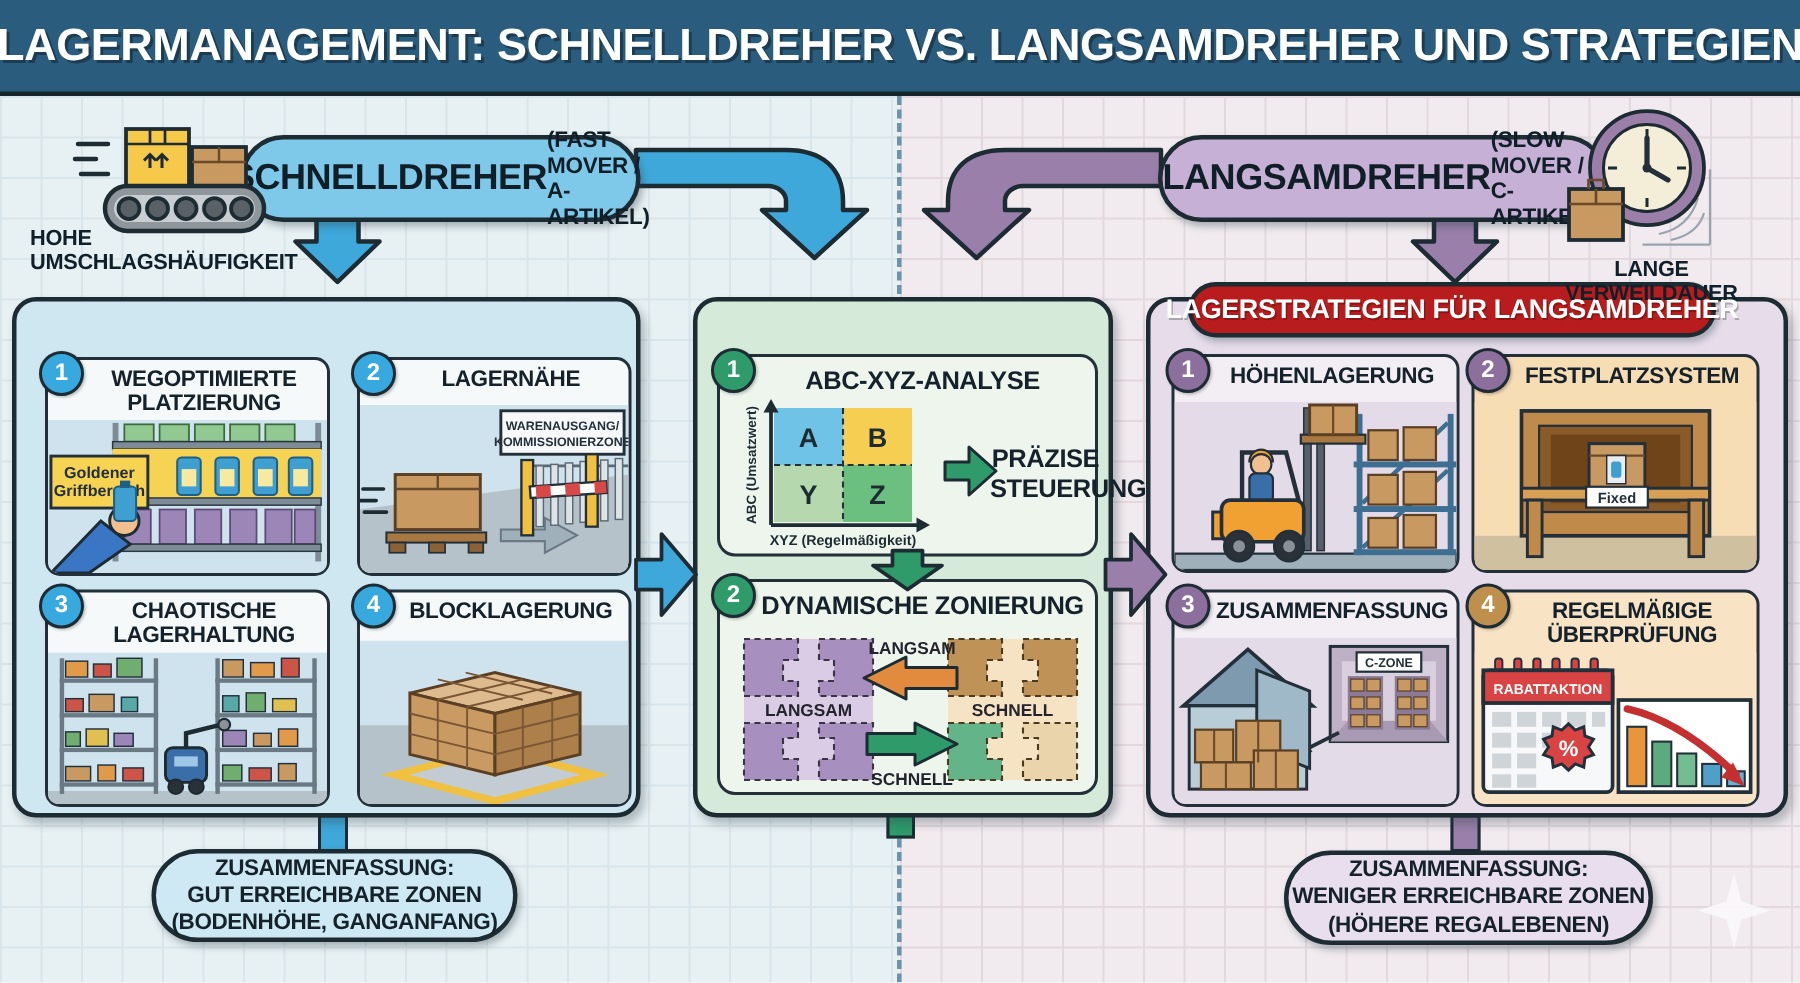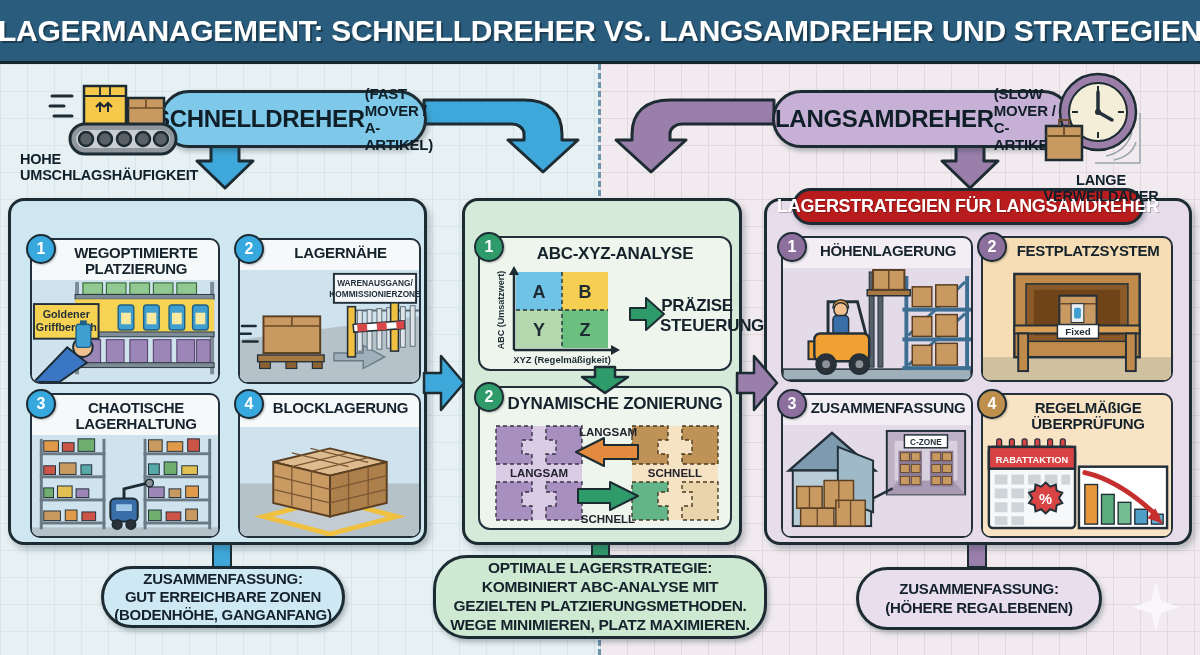--- a/index.html
+++ b/index.html
@@ -343,26 +343,20 @@
         <text x="193" y="57" text-anchor="middle" font-size="11.5" font-weight="bold" fill="#23232e">SCHNELL</text>
         <text x="126" y="16" text-anchor="middle" font-size="11.5" font-weight="bold" fill="#23232e">LANGSAM</text>
         <path d="M156,25 H122 V18 L94,32 L122,46 V39 H156 Z" fill="#e28a3e" stroke="#1d2b33" stroke-width="2" stroke-linejoin="round"></path>
         <path d="M96,69 H128 V62 L156,76 L128,90 V83 H96 Z" fill="#2f9b6b" stroke="#1d2b33" stroke-width="2" stroke-linejoin="round"></path>
         <text x="126" y="103" text-anchor="middle" font-size="11.5" font-weight="bold" fill="#23232e">SCHNELL</text>
       </svg>
     </div>
   </div>
 
   <div class="stub" style="left:591px;top:541px;width:19px;height:18px;background:#2f9b6b;"></div>
-  <div class="abs sum-pill" style="left:433px;top:555px;width:334px;height:84px;background:#cde9d2;font-size:15.5px;">
-    <div>OPTIMALE LAGERSTRATEGIE:</div>
-    <div>KOMBINIERT ABC-ANALYSE MIT</div>
-    <div>GEZIELTEN PLATZIERUNGSMETHODEN.</div>
-    <div>WEGE MINIMIEREN, PLATZ MAXIMIEREN.</div>
-  </div>
 
   <svg class="abs" style="left:424px;top:356px;width:40px;height:54px;z-index:3;" viewBox="0 0 40 54">
     <path d="M0,17 H17 V0 L40,27 L17,54 V37 H0 Z" fill="#3fa8da" stroke="#1d2b33" stroke-width="2.5" stroke-linejoin="round"></path>
   </svg>
 
   <svg class="abs" style="left:737px;top:356px;width:40px;height:54px;z-index:3;" viewBox="0 0 40 54">
     <path d="M0,17 H17 V0 L40,27 L17,54 V37 H0 Z" fill="#997fa9" stroke="#1d2b33" stroke-width="2.5" stroke-linejoin="round"></path>
   </svg>
 
   <div class="abs pill" style="left:772px;top:90px;width:300px;height:58px;background:#c6b0d5;">
@@ -558,20 +552,21 @@
           <path d="M104 38 Q140 46 178 82" fill="none" stroke="#c62f2f" stroke-width="5" stroke-linecap="round"></path>
           <polygon points="184,90 168,84 176,74" fill="#c62f2f"></polygon>
         </svg>
       </div>
     </div>
   </div>
 
   <div class="stub" style="left:967px;top:543px;width:20px;height:25px;background:#997fa9;"></div>
   <div class="abs sum-pill" style="left:856px;top:567px;width:246px;height:63px;background:#e9deee;font-size:15px;">
     <div>ZUSAMMENFASSUNG:</div>
+    <div>WENIGER ERREICHBARE ZONEN</div>
     <div>(HÖHERE REGALEBENEN)</div>
   </div>
 
   <svg class="abs" style="left:1132px;top:582px;width:48px;height:50px;z-index:1;" viewBox="0 0 48 50">
     <polygon points="24,0 29,19 48,25 29,31 24,50 19,31 0,25 19,19" fill="#fbf8fb" opacity="0.9"></polygon>
   </svg>
 
 </div>
 
 </body></html>

